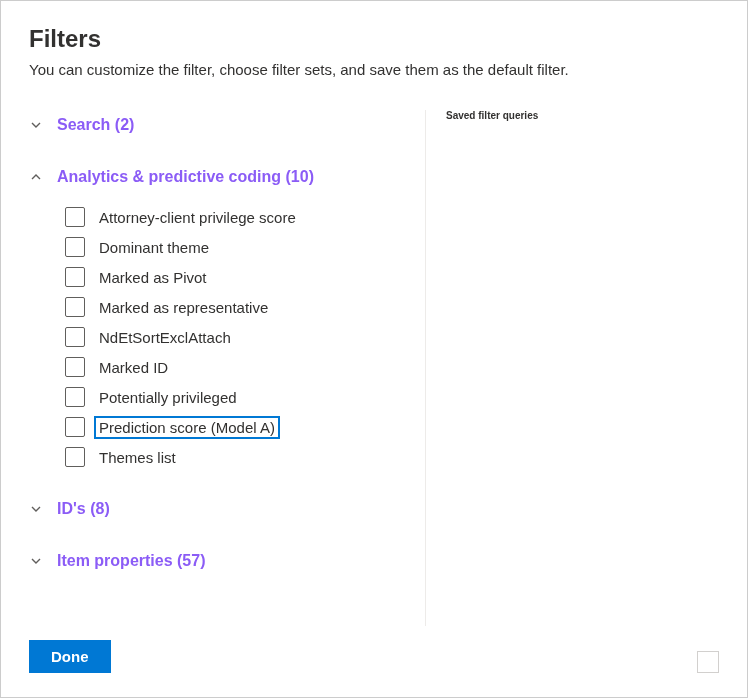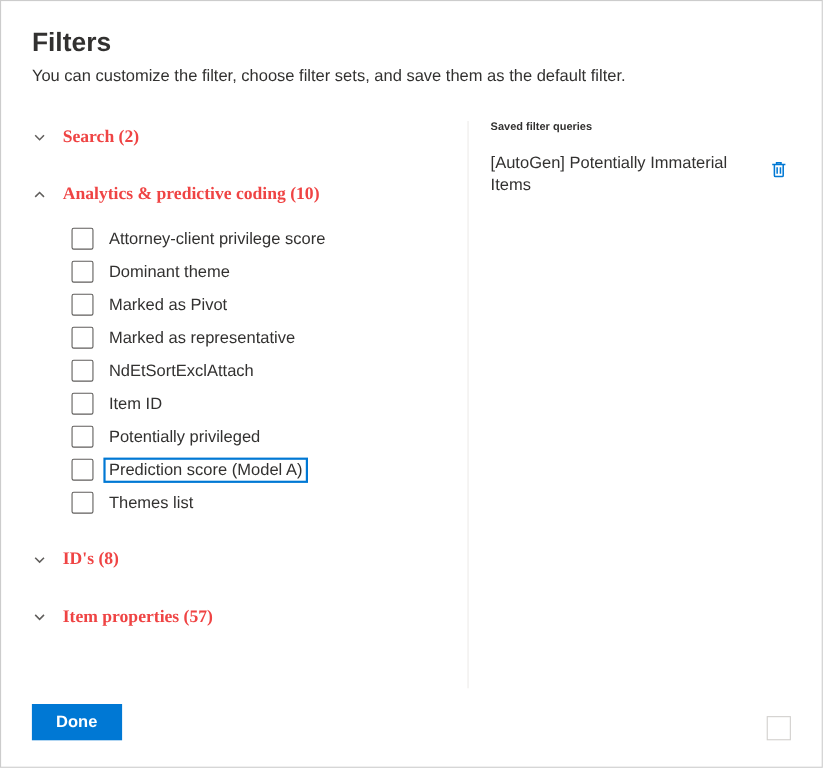--- a/index.html
+++ b/index.html
@@ -56,23 +56,22 @@
     }
     .section {
       margin-bottom: 22px;
     }
     .section-header {
       display: flex;
       align-items: center;
       cursor: pointer;
       font-size: 16px;
       font-weight: 600;
-      color: #ef4444;
+      color: #8b5cf6;
       padding: 6px 0;
-      font-family: Liberation Serif, serif;
     }
     .chevron {
       width: 14px;
       height: 14px;
       margin-right: 14px;
       flex-shrink: 0;
       display: flex;
       align-items: center;
       justify-content: center;
     }
@@ -209,21 +208,21 @@
             <div class="filter-item">
               <span class="checkbox"></span>
               <span class="filter-label">Marked as representative</span>
             </div>
             <div class="filter-item">
               <span class="checkbox"></span>
               <span class="filter-label">NdEtSortExclAttach</span>
             </div>
             <div class="filter-item">
               <span class="checkbox"></span>
-              <span class="filter-label">Item ID</span>
+              <span class="filter-label">Marked ID</span>
             </div>
             <div class="filter-item">
               <span class="checkbox"></span>
               <span class="filter-label">Potentially privileged</span>
             </div>
             <div class="filter-item">
               <span class="checkbox"></span>
               <span class="filter-label highlighted">Prediction score (Model A)</span>
             </div>
             <div class="filter-item">
@@ -254,30 +253,20 @@
           <span>Item properties (57)</span>
         </div>
       </div>
 
     </div>
 
     <div class="divider"></div>
 
     <div class="right-col">
       <div class="saved-title">Saved filter queries</div>
-      <div id="saved-items">
-          <div class="saved-item">
-            <span class="saved-item-label">[AutoGen] Potentially Immaterial Items</span>
-            <button class="delete-btn">
-              <svg width="18" height="18" viewBox="0 0 18 18">
-                <path d="M3 4.5h12M7 4.5V3h4v1.5M5 4.5v10a1 1 0 0 0 1 1h6a1 1 0 0 0 1-1v-10M7.5 7v6M10.5 7v6"></path>
-              </svg>
-            </button>
-          </div>
-        </div>
     </div>
 
   </div>
 
   <div class="footer">
     <button class="done-btn">Done</button>
     <div class="corner-box"></div>
   </div>
 
 </div>

